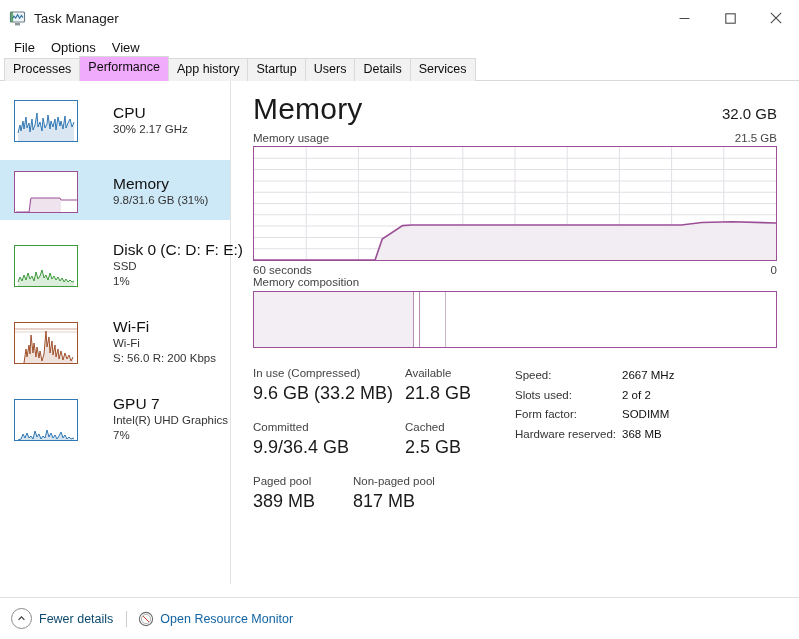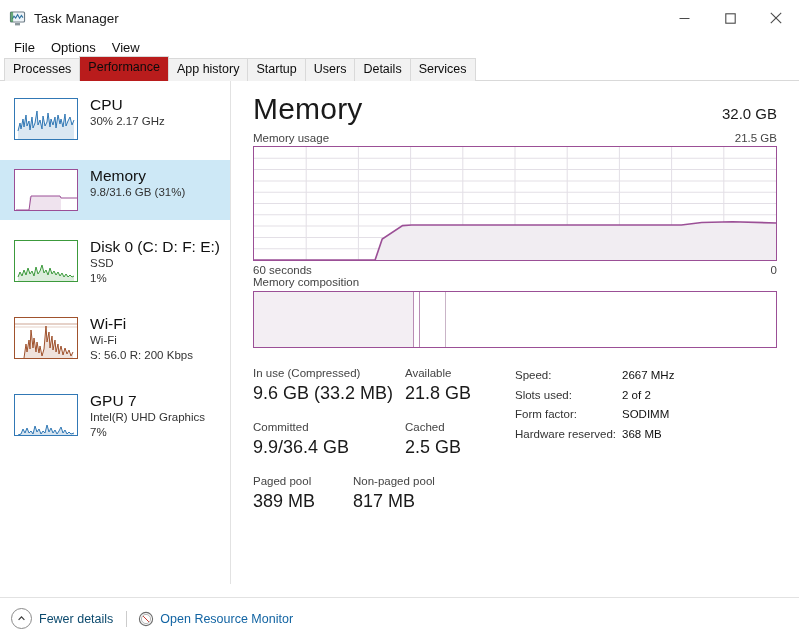--- a/index.html
+++ b/index.html
@@ -89,21 +89,21 @@
     border: 1px solid #d9d9d9;
     border-bottom: none;
     background: #f2f2f2;
     margin-right: -1px;
     position: relative;
     z-index: 1;
     line-height: 16px;
     height: 17px;
   }
   .tab.selected {
-    background: #b91c1c;
+    background: #f0abfc;
     border-color: #d9d9d9;
     z-index: 3;
     padding-bottom: 4px;
     height: 18px;
   }
 
   
   .content {
     display: flex;
     height: 503px;
@@ -112,25 +112,26 @@
   .sidebar {
     width: 231px;
     flex: none;
     border-right: 1px solid #e2e2e2;
     padding-top: 8px;
     box-sizing: border-box;
     background: #ffffff;
   }
   .side-item {
     display: flex;
-    align-items: flex-start;
+    align-items: center;
     height: 60px;
     padding: 5px 0 5px 14px;
     box-sizing: border-box;
     margin-bottom: 11px;
+    gap: 23px;
   }
   .side-item.selected { background: #cde8f6; }
   .thumb {
     width: 64px;
     height: 42px;
     flex: none;
     box-sizing: border-box;
     border: 1px solid #777;
     background: #ffffff;
     margin-top: 4px;

